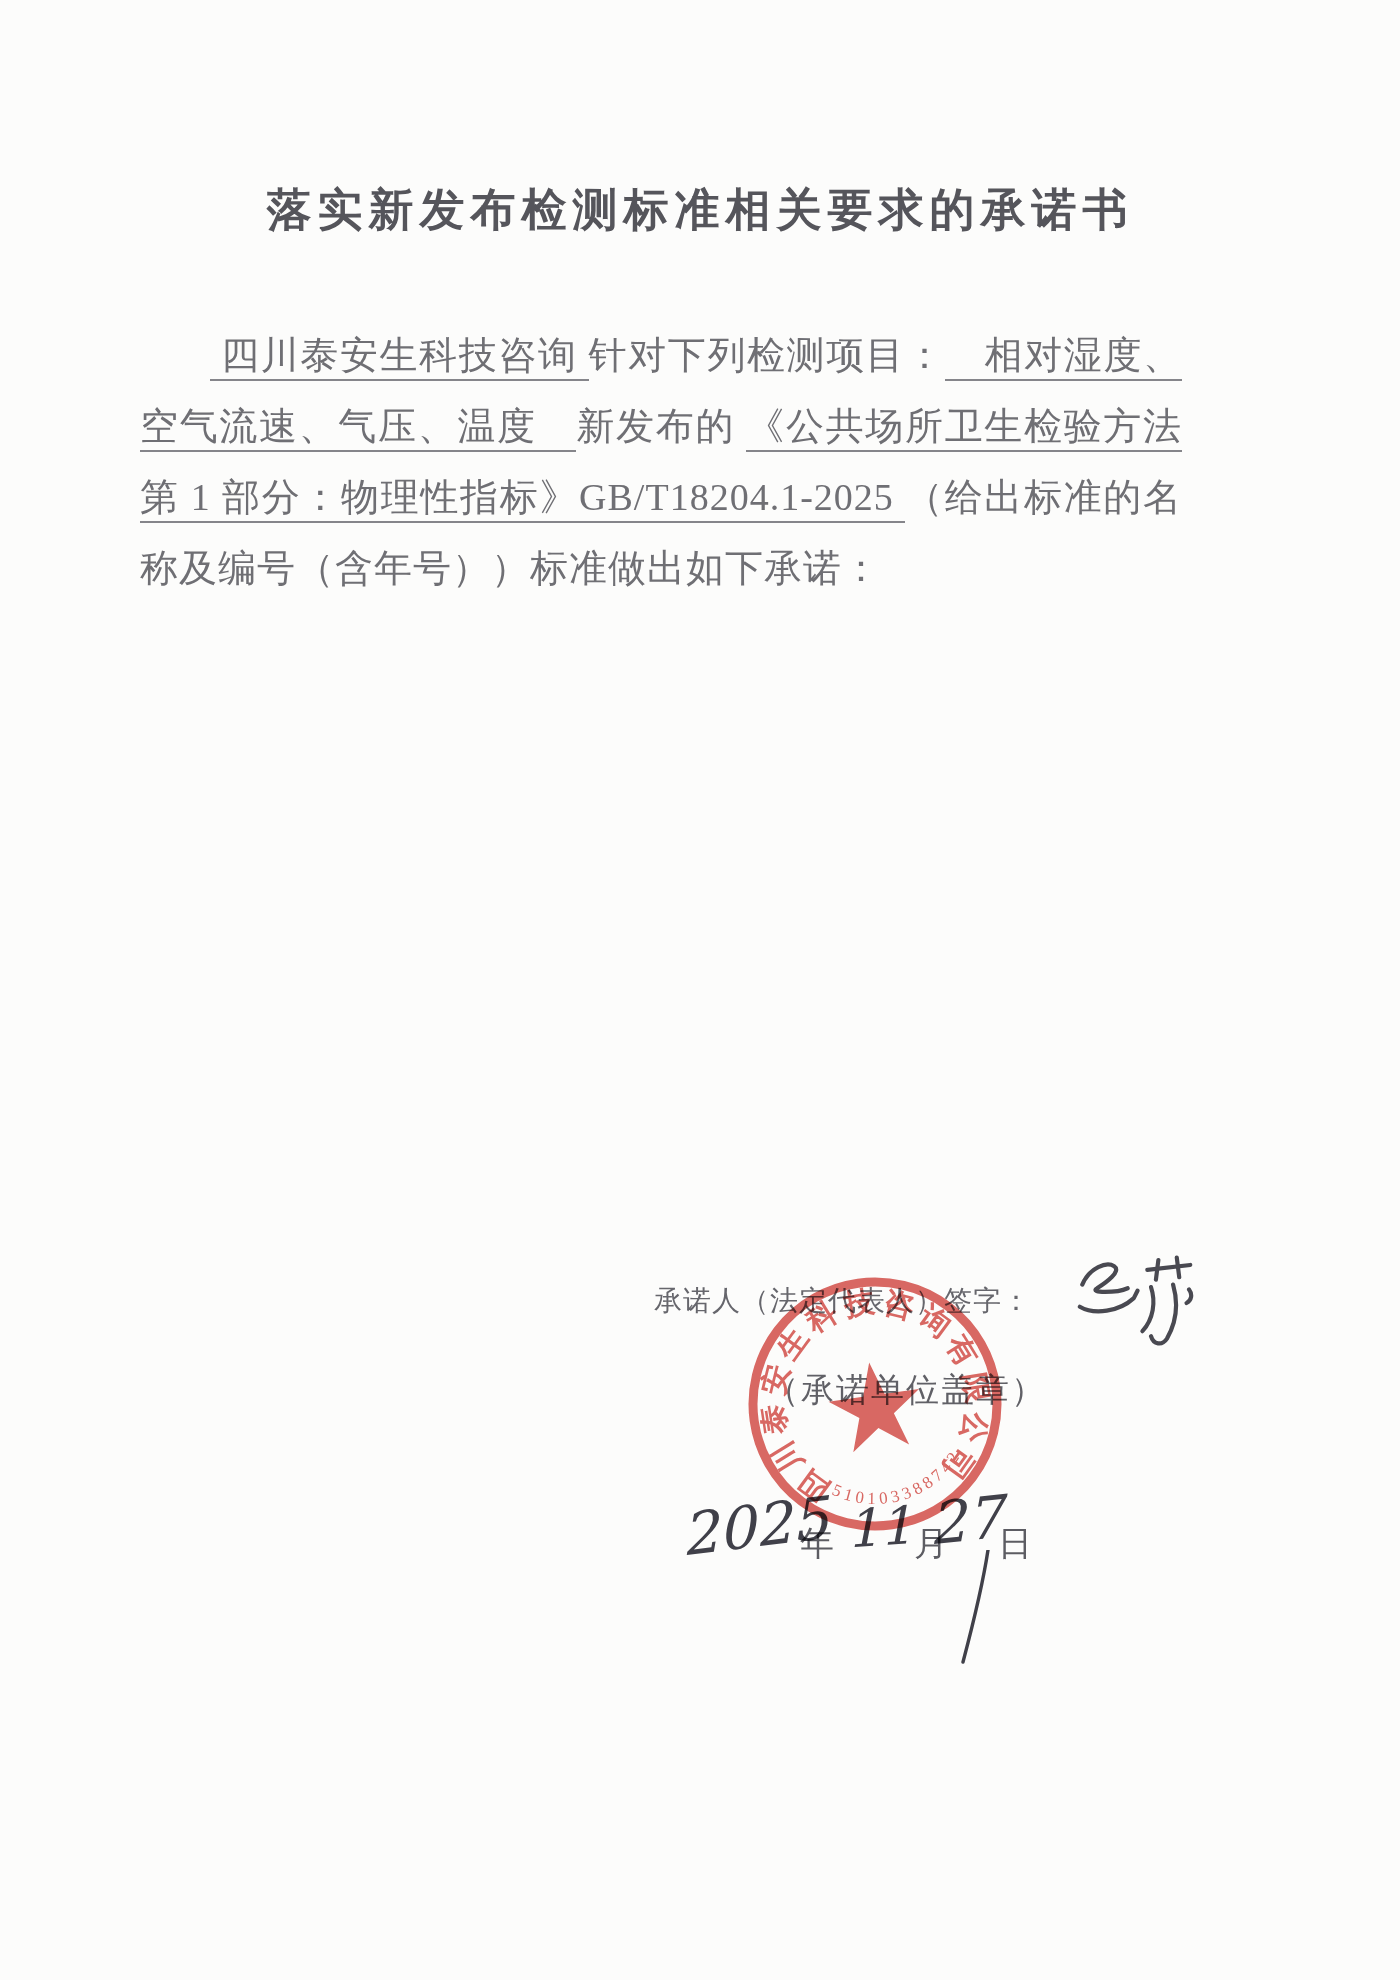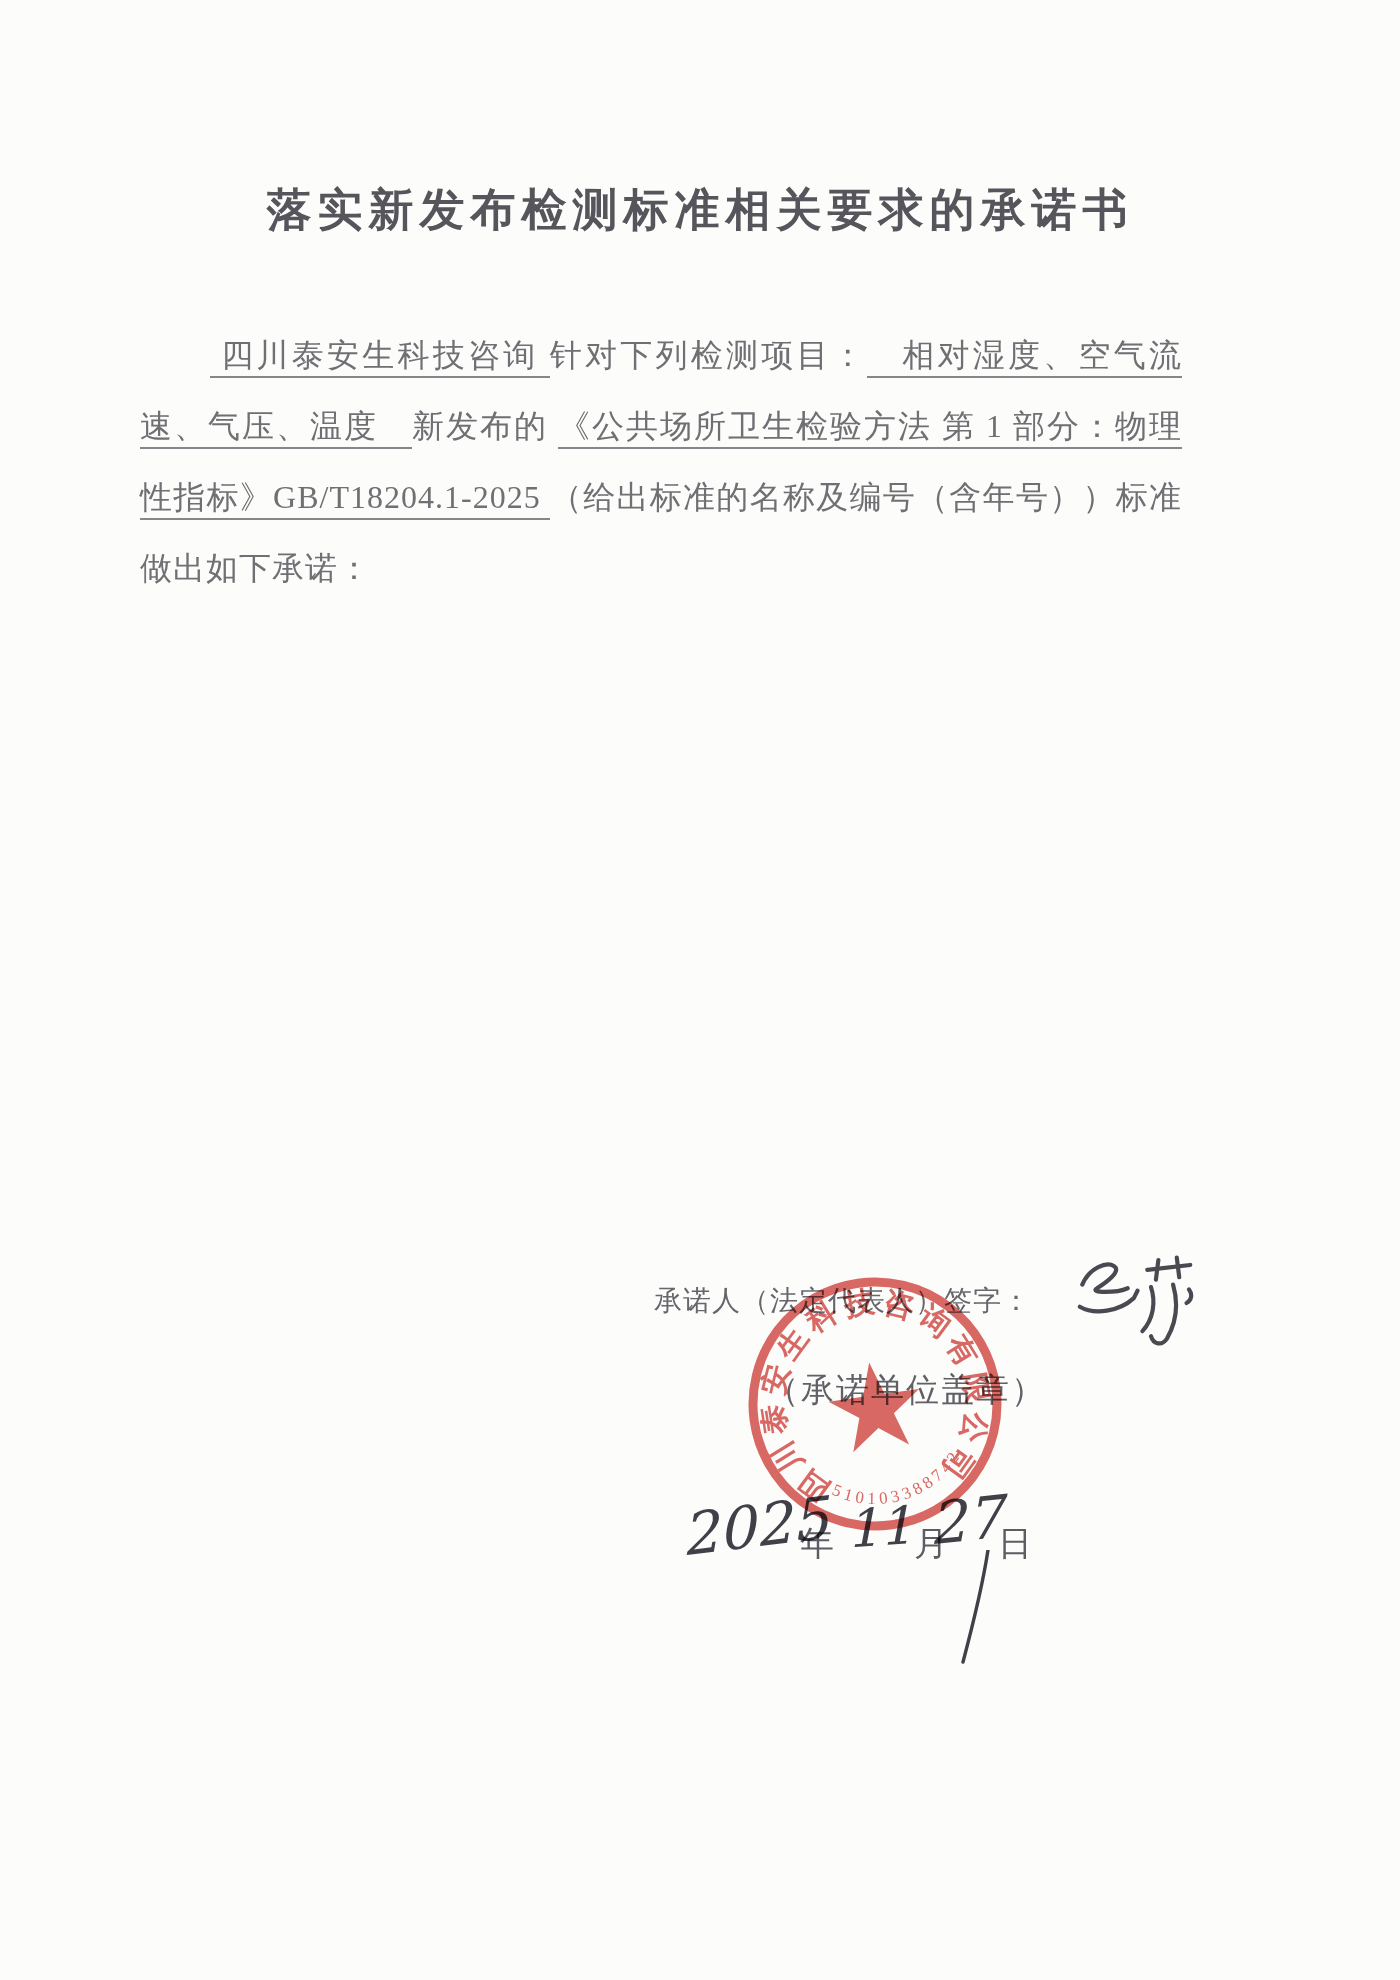--- a/index.html
+++ b/index.html
@@ -11,21 +11,21 @@
   }
   .title {
     position:absolute; top:180px; left:0; width:100%;
     text-align:center;
     font-family:"Liberation Sans","DejaVu Sans",sans-serif;
     font-weight:bold; font-size:45px; letter-spacing:6px;
     color:#55555b;
   }
   .content {
     position:absolute; left:140px; top:320px; width:1042px;
-    font-size:32px; line-height:71px; letter-spacing:1px;
+    font-size:38px; line-height:71px; letter-spacing:1px;
     text-align:justify;
   }
   .para { margin:0; text-indent:70px; }
   .u { border-bottom:2px solid #85858a; padding-bottom:3px; }
   .items { margin-top:18px; }
   .items p { margin:16px 0 0 0; text-indent:70px; }
   .sig-label {
     position:absolute; left:654px; top:1282px;
     font-size:28px; letter-spacing:1px; color:#66666c; z-index:3;
   }

